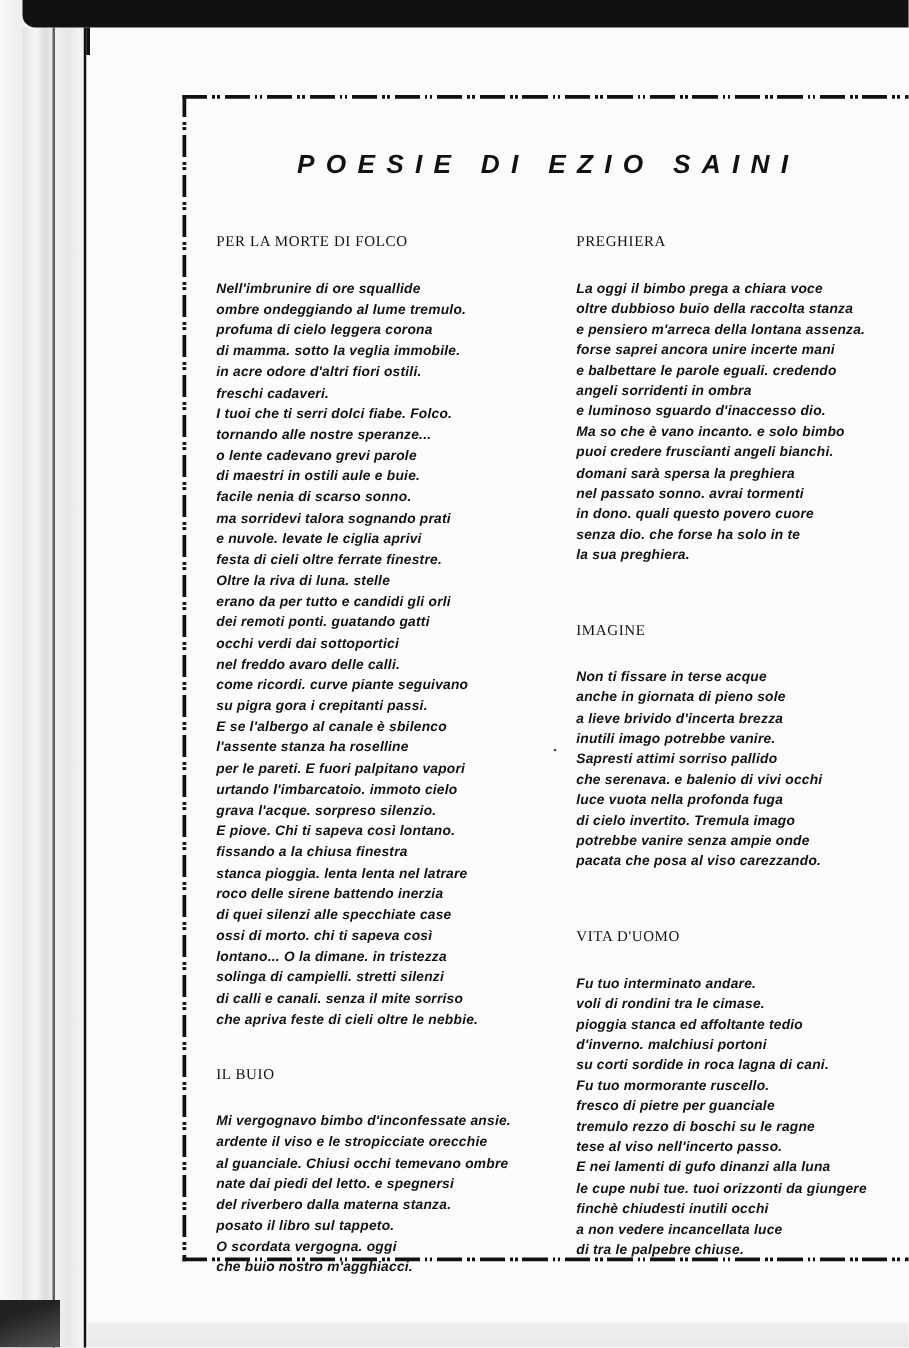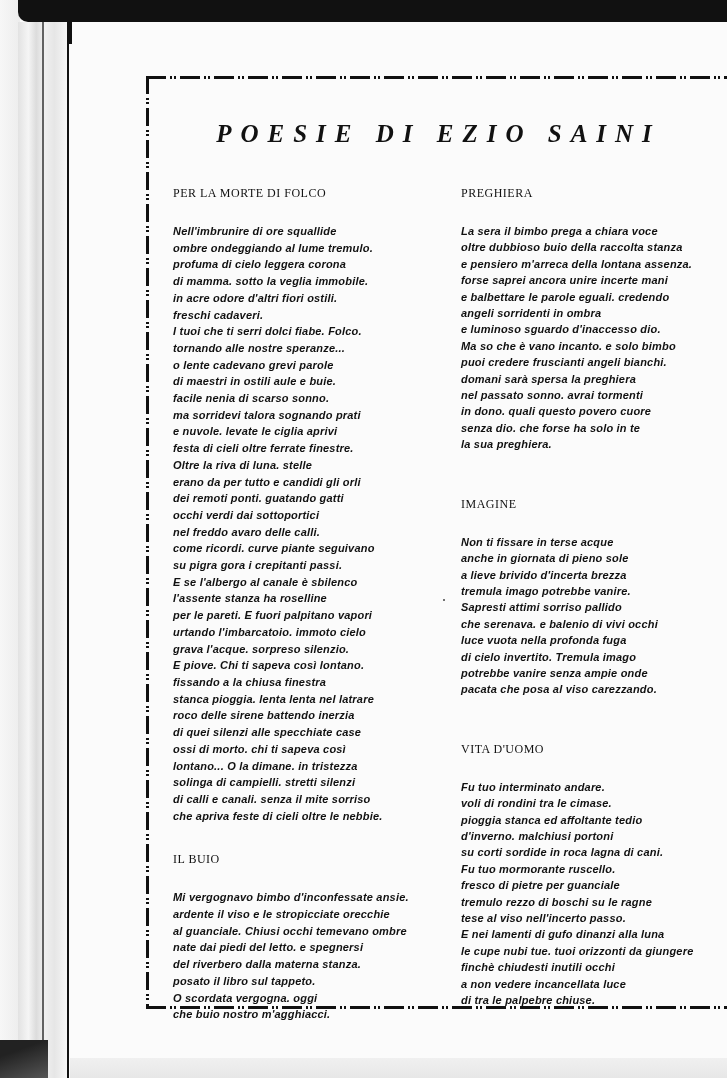--- a/index.html
+++ b/index.html
@@ -19,21 +19,21 @@
 
   
   .frame-top, .frame-bottom { position: absolute; left: 146px; width: 581px; height: 3px;
      background-image: repeating-linear-gradient(90deg, #111 0 20px, transparent 20px 24px, #111 24px 26px, transparent 26px 28px, #111 28px 30px, transparent 30px 34px); }
   .frame-top { top: 76px; }
   .frame-bottom { top: 1006px; }
   .frame-left { position: absolute; left: 146px; top: 76px; width: 3px; height: 933px;
      background-image: repeating-linear-gradient(180deg, #111 0 18px, transparent 18px 22px, #111 22px 24px, transparent 24px 26px, #111 26px 28px, transparent 28px 32px); }
 
   .page-title { position: absolute; left: 150px; top: 120px; width: 577px; text-align: center;
-     font-family: Liberation Serif, serif; font-style: italic; font-weight: bold; font-size: 25px; letter-spacing: 9px; }
+     font-family: Liberation Sans, sans-serif; font-style: italic; font-weight: bold; font-size: 21px; letter-spacing: 9px; }
 
   .col { position: absolute; top: 186px; }
   .col-left { left: 173px; width: 275px; }
   .col-right { left: 461px; width: 266px; }
 
   .poem { margin-bottom: 0; }
   .poem-title { font-family: "Liberation Serif", serif; font-size: 12px; letter-spacing: .5px; font-weight: normal; margin-bottom: 22px; }
   .poem-lines { list-style: none; font-family: Liberation Sans, sans-serif; font-style: italic; font-weight: bold;
      font-size: 11px; line-height: 16.7px; letter-spacing: .2px; white-space: nowrap; }
   .col-right .poem-lines { line-height: 16.4px; }
@@ -119,21 +119,21 @@
         <li>O scordata vergogna. oggi</li>
         <li>che buio nostro m'agghiacci.</li>
       </ul>
   </section>
 </div>
 
 <div class="col col-right">
   <section class="poem poem-preghiera">
     <h2 class="poem-title">PREGHIERA</h2>
     <ul class="poem-lines">
-        <li>La sera il bimbo prega a chiara voce</li>
+        <li>La oggi il bimbo prega a chiara voce</li>
         <li>oltre dubbioso buio della raccolta stanza</li>
         <li>e pensiero m'arreca della lontana assenza.</li>
         <li>forse saprei ancora unire incerte mani</li>
         <li>e balbettare le parole eguali. credendo</li>
         <li>angeli sorridenti in ombra</li>
         <li>e luminoso sguardo d'inaccesso dio.</li>
         <li>Ma so che è vano incanto. e solo bimbo</li>
         <li>puoi credere fruscianti angeli bianchi.</li>
         <li>domani sarà spersa la preghiera</li>
         <li>nel passato sonno. avrai tormenti</li>
@@ -141,21 +141,21 @@
         <li>senza dio. che forse ha solo in te</li>
         <li>la sua preghiera.</li>
       </ul>
   </section>
   <section class="poem poem-imagine">
     <h2 class="poem-title">IMAGINE</h2>
     <ul class="poem-lines">
         <li>Non ti fissare in terse acque</li>
         <li>anche in giornata di pieno sole</li>
         <li>a lieve brivido d'incerta brezza</li>
-        <li>tremula imago potrebbe vanire.</li>
+        <li>inutili imago potrebbe vanire.</li>
         <li>Sapresti attimi sorriso pallido</li>
         <li>che serenava. e balenio di vivi occhi</li>
         <li>luce vuota nella profonda fuga</li>
         <li>di cielo invertito. Tremula imago</li>
         <li>potrebbe vanire senza ampie onde</li>
         <li>pacata che posa al viso carezzando.</li>
       </ul>
   </section>
   <section class="poem poem-vita">
     <h2 class="poem-title">VITA D'UOMO</h2>

